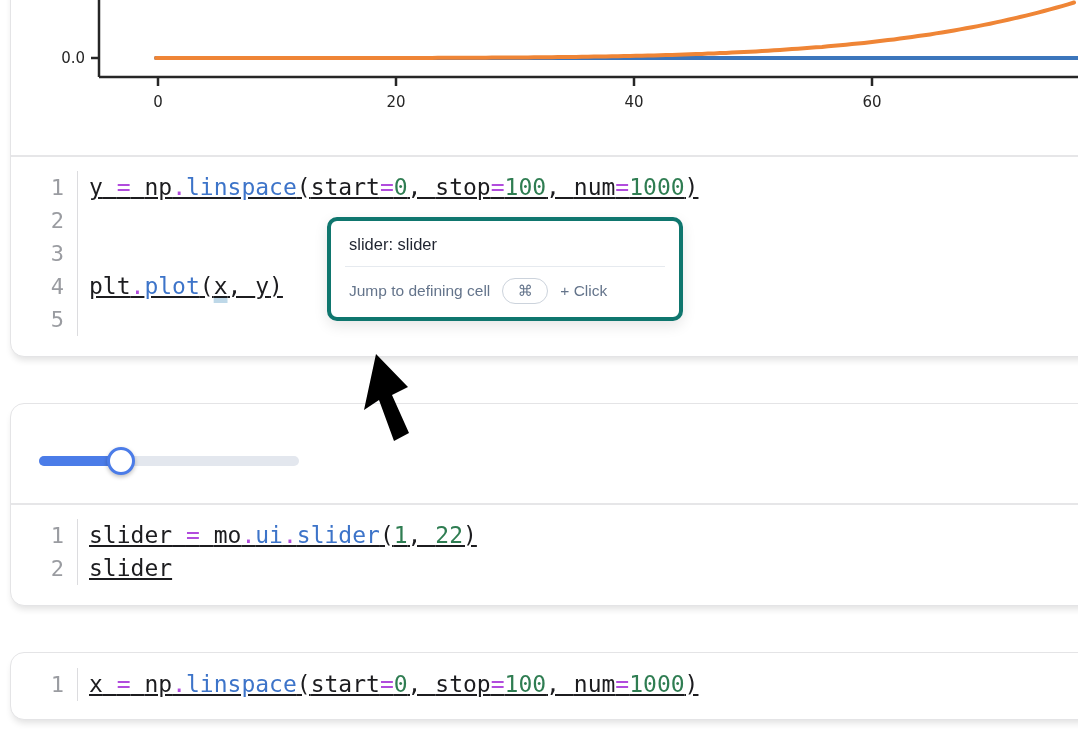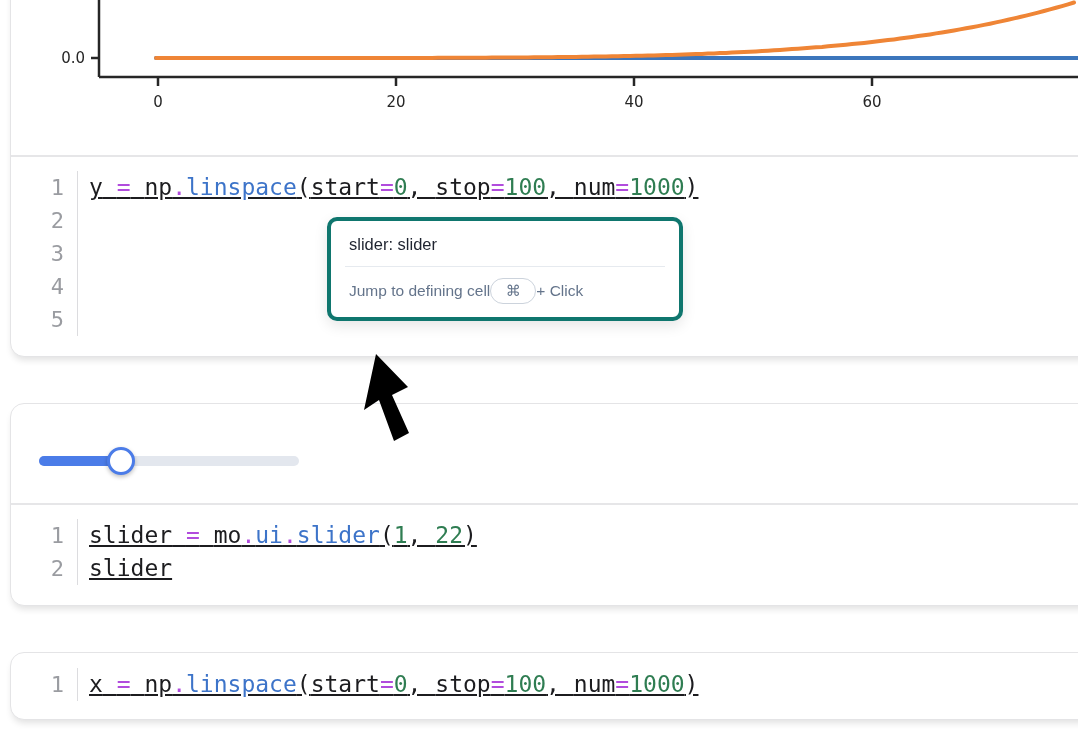--- a/index.html
+++ b/index.html
@@ -56,21 +56,21 @@
                   box-shadow:0 2px 4px rgba(0,0,0,0.25); }
 
   
   #tooltip {
     position:absolute; left:318px; top:217px; width:356px;
     background:#fff; border:4px solid #0f766e; border-radius:10px;
     box-shadow:0 5px 14px rgba(0,0,0,0.10); z-index:40;margin-left:9px;
   }
   #tooltip .tt-title { padding:14px 18px 12px 18px; font-size:16.5px; color:#1f2430; }
   #tooltip .tt-div { border-top:1.5px solid #e6eaef; margin:0 14px; }
-  #tooltip .tt-footer { display:flex; align-items:center; gap:0;
+  #tooltip .tt-footer { display:flex; align-items:center; gap:12px;
                         padding:11px 18px 13px 18px; color:#64748b; font-size:15.5px; }
   .kbd-badge { display:inline-flex; align-items:center; justify-content:center;
                min-width:46px; height:26px; padding:0 12px;
                border:1.5px solid #ccd3dc; border-radius:13px;
                color:#64748b; font-size:15px; background:#fff; }
 
   
   .mpl-svg { position:absolute; left:0; top:0; }
   .mpl-tick-label { font-family:"DejaVu Sans", sans-serif; font-size:15px; fill:#262626; }
 
@@ -110,20 +110,21 @@
         <div class="code-line">
           <div class="gutter">2</div>
           <div class="code-text"></div>
         </div>
         <div class="code-line">
           <div class="gutter">3</div>
           <div class="code-text"></div>
         </div>
         <div class="code-line">
           <div class="gutter">4</div>
+          <div class="code-text"><span class="tk-v">plt</span><span class="tk-o">.</span><span class="tk-f">plot</span><span class="tk-p">(</span><span class="tk-r">x</span><span class="tk-p">, </span><span class="tk-v">y</span><span class="tk-p">)</span></div>
         </div>
         <div class="code-line">
           <div class="gutter">5</div>
         </div>
       </div>
   </div>
 
   <div id="card-slider" class="cell-card">
     <div class="cell-output">
       <div class="ui-slider">

